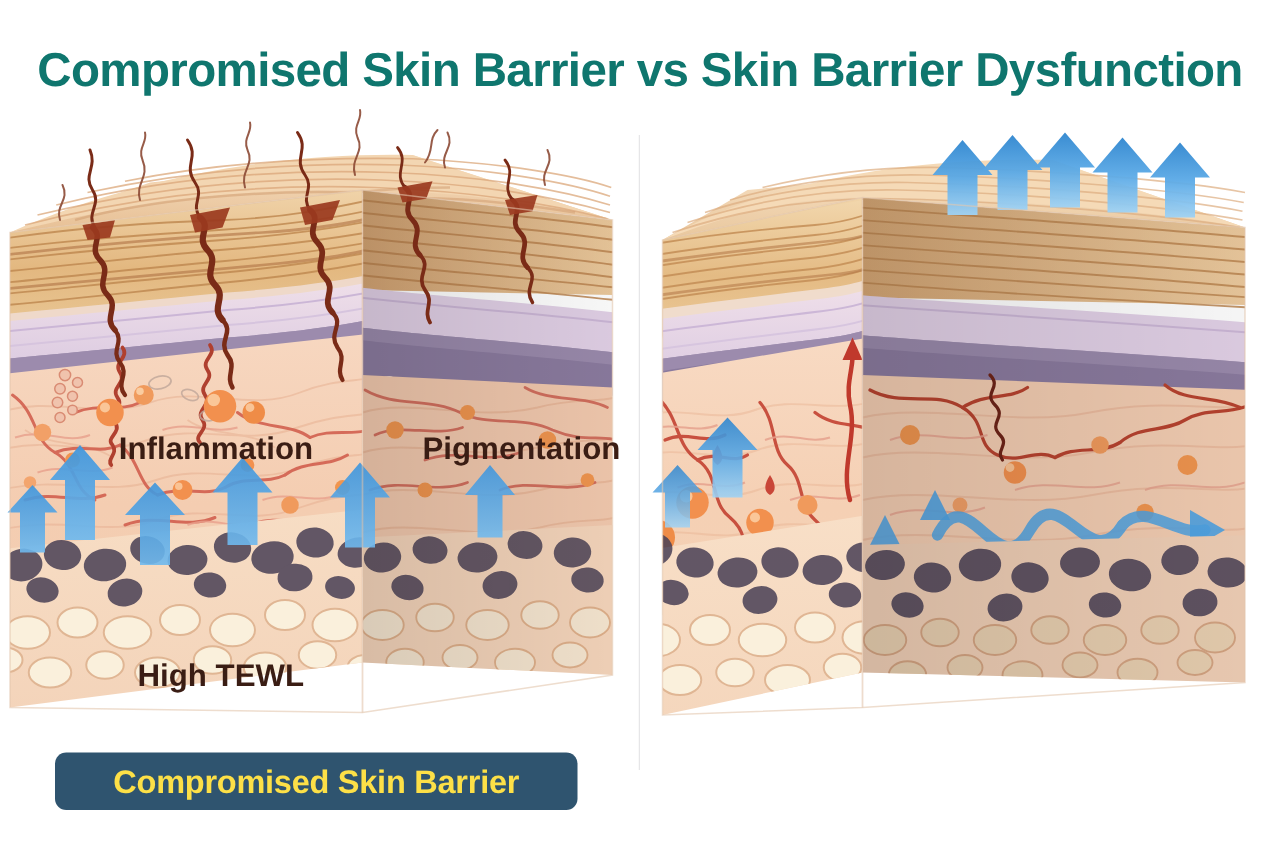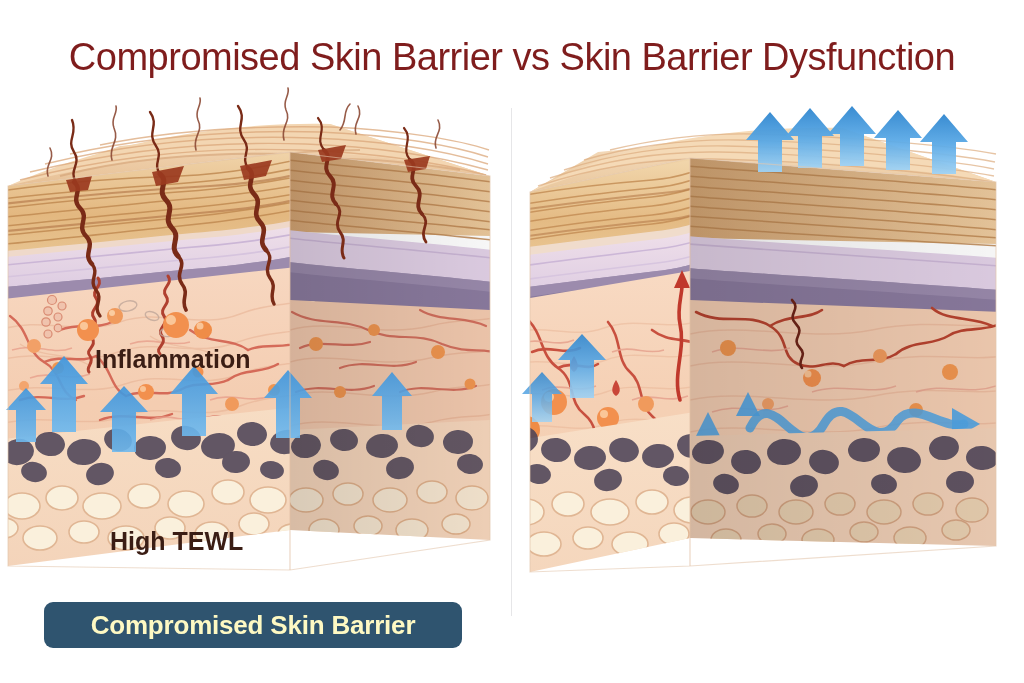--- a/index.html
+++ b/index.html
@@ -6,40 +6,40 @@
   body{
     width:1024px;height:683px;
     background:#ffffff;
     font-family:"Liberation Sans", sans-serif;
     overflow:hidden;
     position:relative;
   }
   #page-title{
     position:absolute;left:0;top:36px;width:1024px;
     text-align:center;
-    font-size:38px;font-weight:normal;
+    font-size:38px;font-weight:bold;
     letter-spacing:-0.5px;
-    color:#7f1d1d;
+    color:#0f766e;
     white-space:nowrap;
   }
   #divider{
     position:absolute;left:511px;top:108px;width:1px;height:508px;
     background:#e6e6e8;
   }
   .panel{position:absolute;top:0;width:528px;height:683px;text-align:right;}
   #panel-left{left:0;}
   #panel-right{left:512px;}
   .stage{position:absolute;left:0;top:0;width:512px;height:600px;}
   .stage svg{display:block;}
   .banner{
     position:absolute;
     height:46px;
     border-radius:9px;
     background:#2f546f;
-    color:#fef9c3;
+    color:#fde047;
     font-size:26px;font-weight:bold;
     letter-spacing:-0.2px;
     display:flex;align-items:center;justify-content:center;
     white-space:nowrap;
   }
   #banner-left{left:44px;top:602px;width:418px;}
   .diagram-label{
     position:absolute;
     color:#3a1d14;
     font-weight:bold;
@@ -396,20 +396,21 @@
       <path d="M276,438 L276,398 L264,398 L288,370 L312,398 L300,398 L300,438 Z" fill="url(#arrowBlueL)" opacity="0.9"></path>
       <path d="M382,430 L382,396 L372,396 L392,372 L412,396 L402,396 L402,430 Z" fill="url(#arrowBlueL)" opacity="0.88"></path>
     </g>
 
     <path d="M8,186 L290,152 L490,176 L490,540 L290,570 L8,566 Z" fill="none" stroke="#e3c6ad" stroke-width="1.2" opacity="0.6"></path>
     <path d="M290,152 L290,570" stroke="#e0bfa4" stroke-width="1.4" opacity="0.55" fill="none"></path>
   </svg>
   </div>
 
   <div class="diagram-label" id="label-inflammation-left">Inflammation</div>
+  <div class="diagram-label" id="label-pigmentation">Pigmentation</div>
   <div class="diagram-label" id="label-high-tewl">High TEWL</div>
 
   <div class="banner" id="banner-left">Compromised Skin Barrier</div>
 </div>
 
 <div class="panel" id="panel-right">
 
   <div class="stage">
   <svg width="512" height="600" viewBox="0 0 512 600" xmlns="http://www.w3.org/2000/svg">
     <defs>

